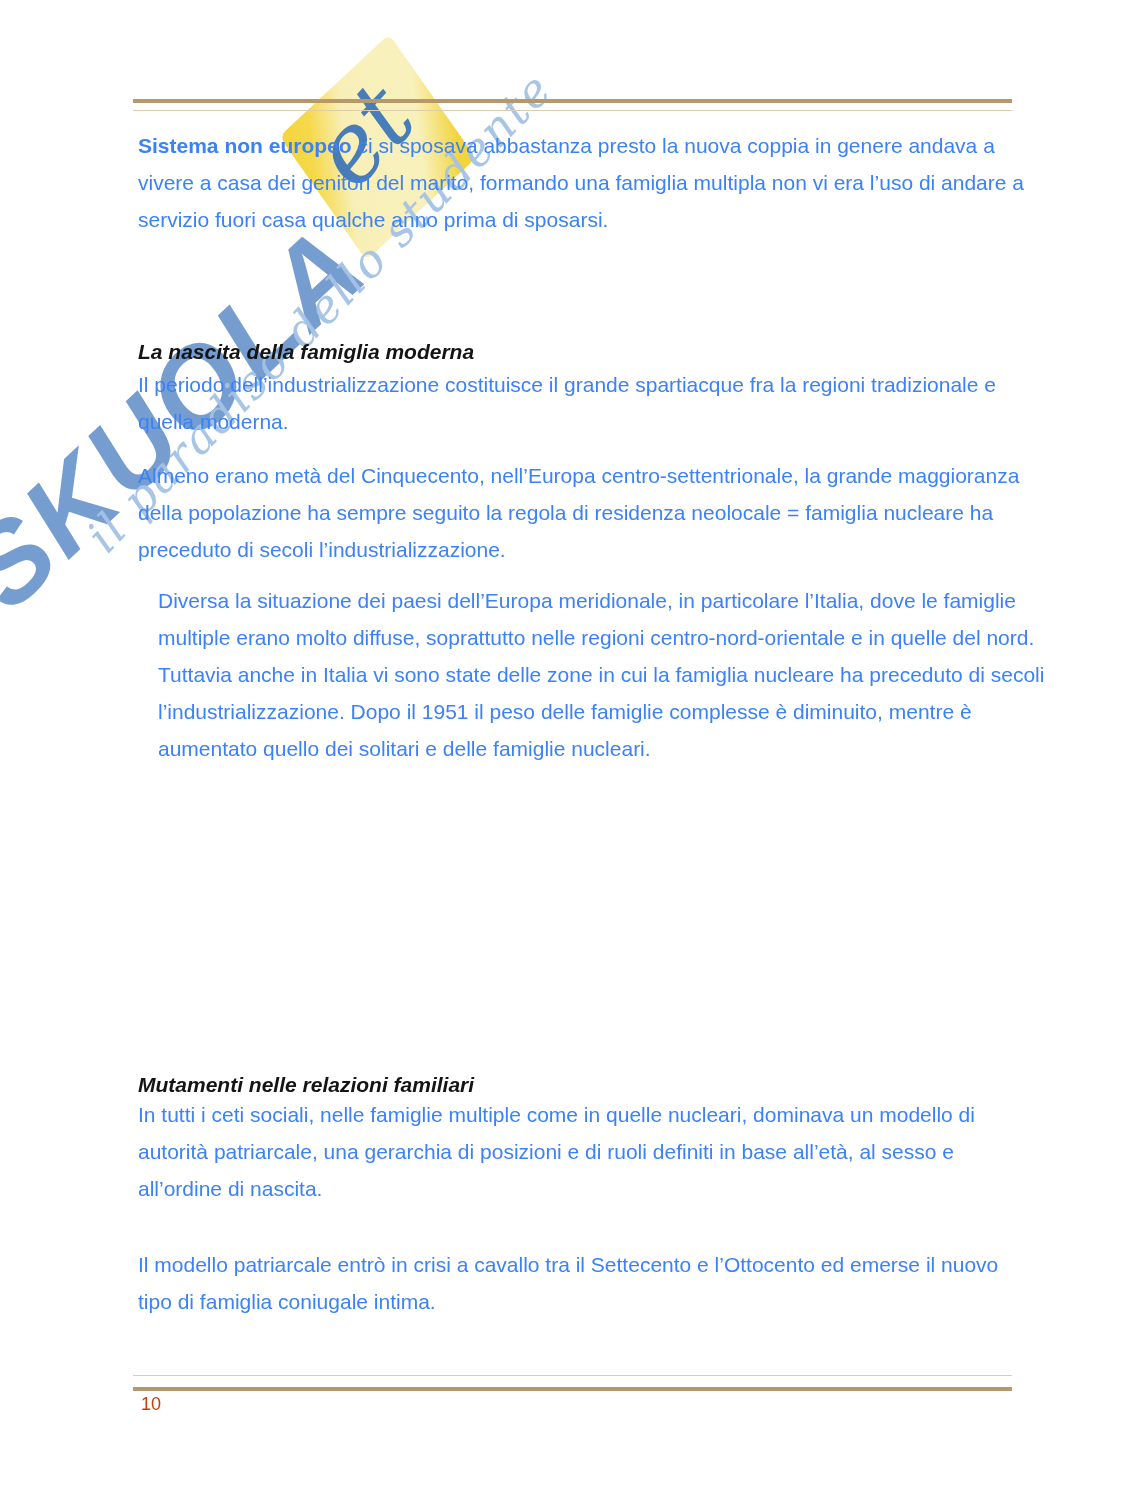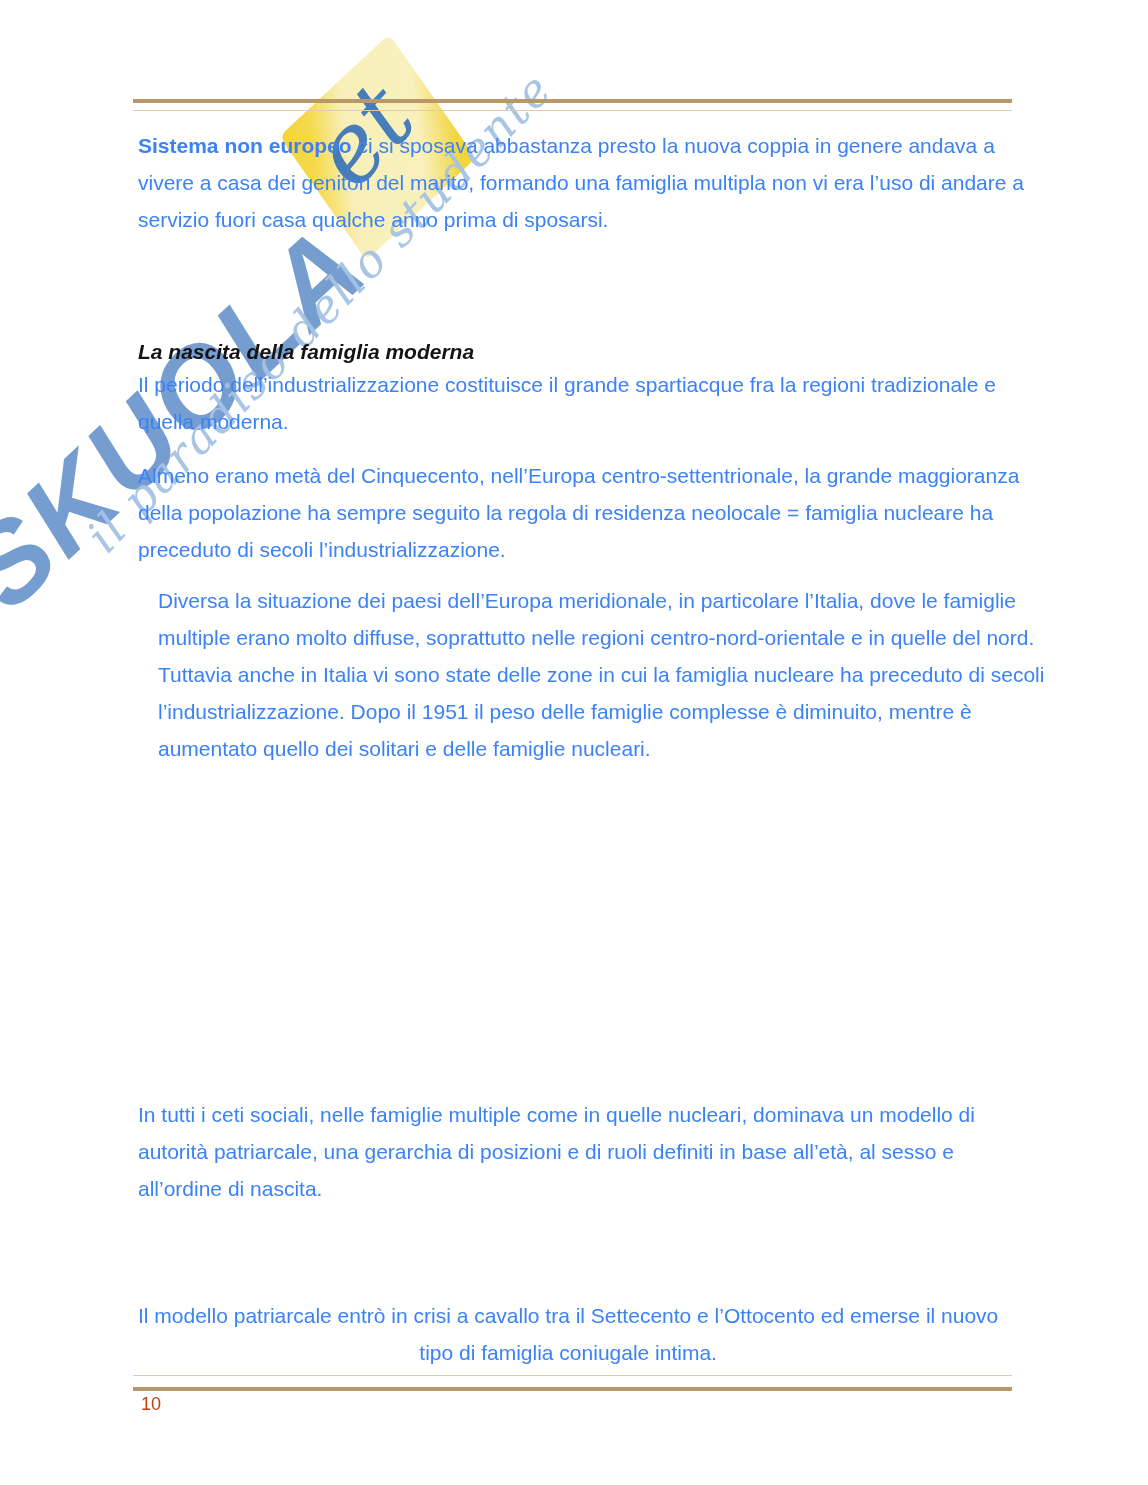--- a/index.html
+++ b/index.html
@@ -65,21 +65,21 @@
     font-style:italic;font-weight:bold;font-size:21px;line-height:32px;
     color:#141414;white-space:pre;
   }
   .p1{top:127px;}
   .h1{top:308px;margin-top:28px;}
   .p2{top:366px;}
   .p3{top:457px;}
   .p4{top:582px;margin-left:20px;}
   .h2{top:1069px;}
   .p5{top:1096px;}
-  .p6{top:1297px;text-align:center;}
+  .p6{top:1246px;}
   .pagenum{
     position:absolute;left:141px;top:1393px;z-index:1;
     font-style:normal;font-size:18px;line-height:22px;color:#c2410c;
   }
 </style>
 </head>
 <body>
 
 <div class="page">
 
@@ -108,20 +108,21 @@
   <div class="txt p3">Almeno erano metà del Cinquecento, nell’Europa centro-settentrionale, la grande maggioranza
 della popolazione ha sempre seguito la regola di residenza neolocale = famiglia nucleare ha
 preceduto di secoli l’industrializzazione.</div>
 
   <div class="txt p4">Diversa la situazione dei paesi dell’Europa meridionale, in particolare l’Italia, dove le famiglie
 multiple erano molto diffuse, soprattutto nelle regioni centro-nord-orientale e in quelle del nord.
 Tuttavia anche in Italia vi sono state delle zone in cui la famiglia nucleare ha preceduto di secoli
 l’industrializzazione. Dopo il 1951 il peso delle famiglie complesse è diminuito, mentre è
 aumentato quello dei solitari e delle famiglie nucleari.</div>
 
+  <div class="heading h2">Mutamenti nelle relazioni familiari</div>
 
   <div class="txt p5">In tutti i ceti sociali, nelle famiglie multiple come in quelle nucleari, dominava un modello di
 autorità patriarcale, una gerarchia di posizioni e di ruoli definiti in base all’età, al sesso e
 all’ordine di nascita.</div>
 
   <div class="txt p6">Il modello patriarcale entrò in crisi a cavallo tra il Settecento e l’Ottocento ed emerse il nuovo
 tipo di famiglia coniugale intima.</div>
 
   <div class="rule rule-thin ftr-thin"></div>
   <div class="rule rule-thick ftr-thick"></div>

